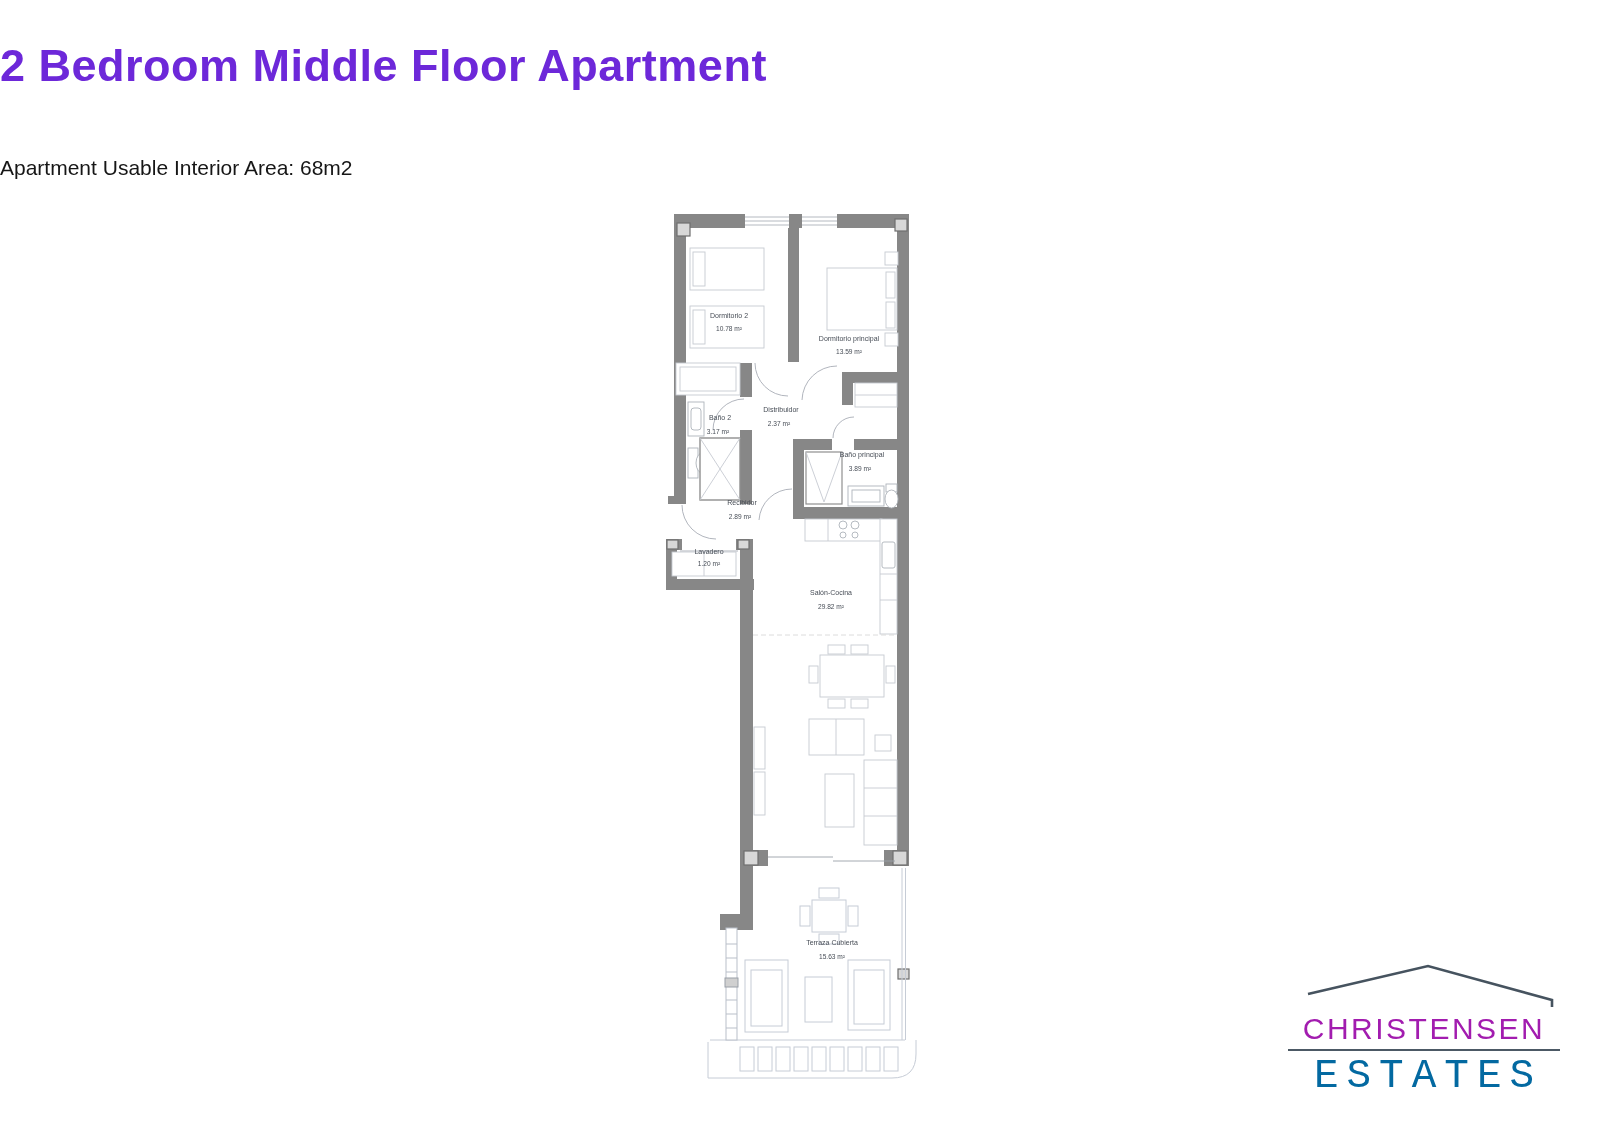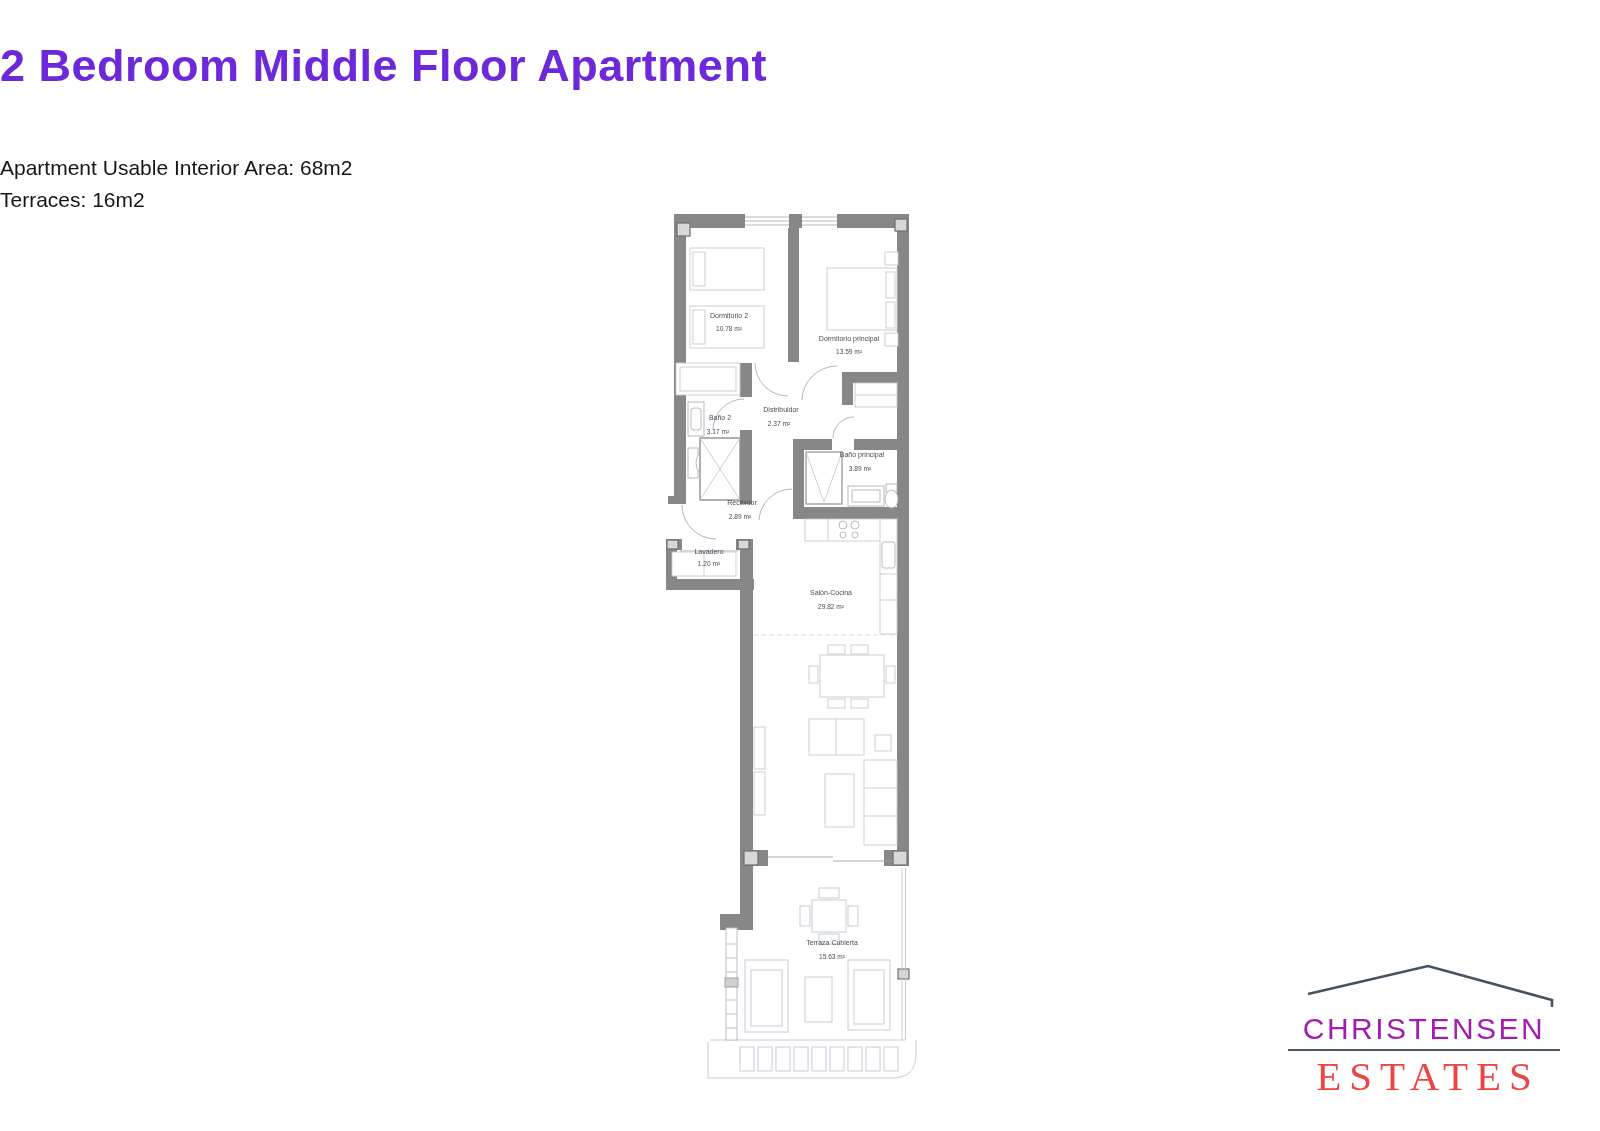--- a/index.html
+++ b/index.html
@@ -8,35 +8,34 @@
   .title{margin:0;position:absolute;left:0;top:40px;width:100%;
          font-size:45px;font-weight:700;color:#6d28d9;letter-spacing:.5px;}
   .subtitle{position:absolute;left:0;top:112px;width:100%;
             font-size:21px;color:#161616;line-height:32px;font-weight:400;margin-top:40px;}
   .plan{position:absolute;left:652px;top:202px;width:270px;height:880px;}
   .logo{position:absolute;left:1288px;top:960px;width:272px;}
   .logo .roof{display:block;width:272px;height:52px;}
   .logo .name1{font-family:"Liberation Sans",sans-serif;font-size:30px;color:#a21caf;
                letter-spacing:2.5px;text-align:center;line-height:34px;}
   .logo .rule{border:0;border-top:2.5px solid #4c5965;margin:3px 0 2px 0;}
-  .logo .name2{font-family:Liberation Serif, serif;font-size:41px;color:#ef4444;
+  .logo .name2{font-family:Liberation Mono, monospace;font-size:41px;color:#0369a1;
                letter-spacing:8px;text-align:center;line-height:46px;text-indent:8px;}
   svg text{font-family:"Liberation Sans",sans-serif;fill:#474d56;}
   .rname{font-size:7px;}
   .rarea{font-size:6.6px;}
 </style>
 </head>
 <body>
 
 <div class="page">
 
   <h1 class="title">2 Bedroom Middle Floor Apartment</h1>
   <div class="subtitle">
     <div>Apartment Usable Interior Area: 68m2</div>
-    <div>Terraces: 16m2</div>
   </div>
 
   <svg class="plan" viewBox="0 0 270 880">
 
     <g fill="#878787">
       <rect x="22" y="12" width="235" height="14"></rect>
       <rect x="22" y="12" width="12" height="290"></rect>
       <rect x="16" y="294" width="18" height="8"></rect>
       <rect x="136" y="12" width="11" height="148"></rect>
       <rect x="88" y="161" width="12" height="34"></rect>

